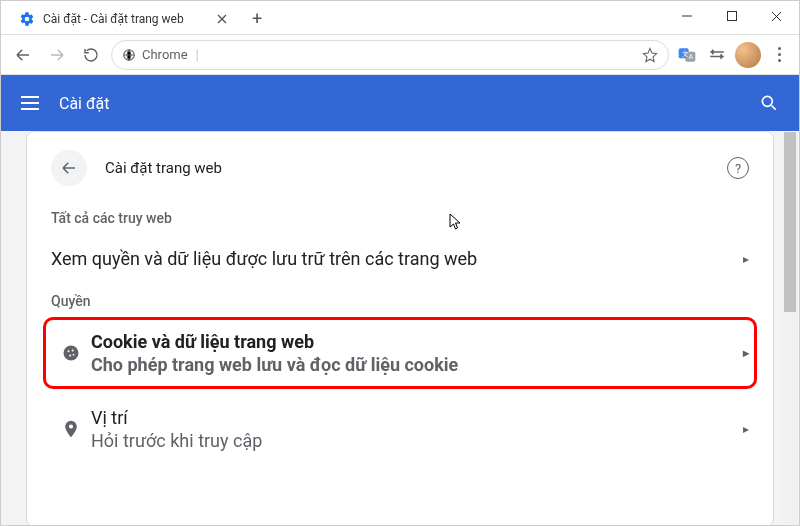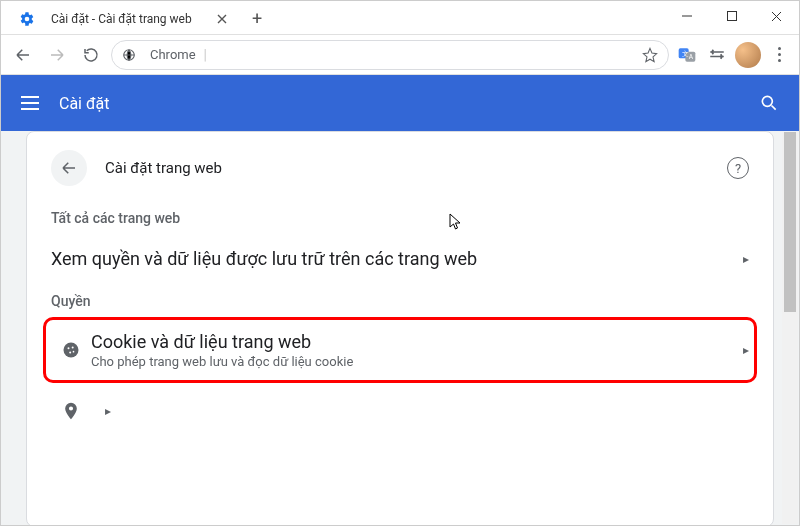--- a/index.html
+++ b/index.html
@@ -1,33 +1,33 @@
 <!DOCTYPE html>
 <html><head>
 <meta charset="utf-8">
 <style>
   * { box-sizing: border-box; margin: 0; padding: 0; font-family: "Segoe UI", Roboto, Arial, sans-serif; }
   body { width: 800px; height: 526px; background: #fff; overflow: hidden; border: 1px solid #ccc; position: relative; }
   
   
   .window-bar { height: 34px; background: #fff; border-bottom: 1px solid #e0e0e0; display: flex; align-items: flex-end; position: relative; }
-  .tab { height: 30px; width: 230px; margin-left: 8px; background: #fff; border-top-left-radius: 8px; border-top-right-radius: 8px; display: flex; align-items: center; padding: 0 10px; gap: 16px; font-size: 12px; color: #333; position: relative; }
+  .tab { height: 30px; width: 230px; margin-left: 8px; background: #fff; border-top-left-radius: 8px; border-top-right-radius: 8px; display: flex; align-items: center; padding: 0 10px; gap: 8px; font-size: 12px; color: #333; position: relative; }
   .tab-icon { width: 16px; height: 16px; display:flex; align-items:center; justify-content:center;}
   .tab-title { flex: 1; white-space: nowrap; overflow: hidden; text-overflow: ellipsis; }
   .tab-close { width: 14px; height: 14px; color: #555; display:flex; align-items:center; justify-content:center; cursor:pointer; border-radius:50%; }
   .new-tab { width: 28px; height: 28px; font-size: 18px; color: #555; display:flex; align-items:center; justify-content:center; cursor:pointer; border-radius:50%; margin-left:4px; margin-bottom:2px;}
   .window-controls { position: absolute; right: 0; top: 0; display: flex; height: 30px; }
   .win-btn { width: 45px; display:flex; align-items:center; justify-content:center; color:#333; font-size:11px; }
   
   
   .toolbar { height: 40px; background: #fff; display:flex; align-items:center; padding: 0 8px; gap: 6px; border-bottom: 1px solid #e0e0e0; }
   .nav-btn { width: 28px; height: 28px; display:flex; align-items:center; justify-content:center; color:#5f6368; cursor:pointer; border-radius:50%; }
   .nav-btn.disabled { color: #bbb; }
   .omnibox { flex:1; height: 30px; border: 1px solid #dadce0; border-radius: 15px; display:flex; align-items:center; padding: 0 10px; gap: 8px; font-size: 14px; color:#333; }
-  .omnibox .secure { color:#5f6368; font-size:13px; display:flex; align-items:center; gap:14px; }
+  .omnibox .secure { color:#5f6368; font-size:13px; display:flex; align-items:center; gap:6px; }
   .omnibox .divider { color:#ccc; }
   .omnibox .url { color:#202124; } 
   .omnibox .url .dark { color:#202124; } 
   .omnibox .url .light { color:#80868b; }
   .omnibox .star { margin-left:auto; color:#5f6368; }
   .ext-icon { width: 24px; height:24px; display:flex; align-items:center; justify-content:center; color:#5f6368; cursor:pointer; border-radius:4px; }
   .avatar { width:26px; height:26px; border-radius:50%; background: radial-gradient(circle at 30% 30%, #f5c08a, #b07a4a); display:block; }
   .menu-dots { width:24px; display:flex; flex-direction:column; align-items:center; justify-content:center; gap:3px; }
   .menu-dots span { width:3px; height:3px; background:#5f6368; border-radius:50%; }
   
@@ -46,21 +46,21 @@
   .back-circle { width:36px; height:36px; background:#f1f3f4; border-radius:50%; display:flex; align-items:center; justify-content:center; color:#5f6368; cursor:pointer; }
   .card-title { font-size:15px; color:#202124; }
   .help-icon { margin-left:auto; width:22px; height:22px; border:1.5px solid #5f6368; border-radius:50%; display:flex; align-items:center; justify-content:center; color:#5f6368; font-size:13px; cursor:pointer; }
   
   .section-label { font-size:14px; color:#5f6368; font-weight:500; margin: 10px 0 6px 0; }
   
   .row { display:flex; align-items:center; padding: 16px 0; cursor:pointer; position:relative; }
   .row .icon-slot { width:40px; display:flex; align-items:center; justify-content:center; color:#5f6368; }
   .row .text-slot { flex:1; }
   .row .primary { font-size:18px; color:#202124; }
-  .row .secondary { font-size:13px; color:#5f6368; margin-top:2px; }
+  .row .secondary { font-size:18px; color:#5f6368; margin-top:2px; }
   .row .chevron { color:#5f6368; width:20px; text-align:right; font-size:12px; }
   
   .highlight-box { position:absolute; border: 3px solid #ff0000; border-radius: 10px; pointer-events:none; }
 
   .scrollbar-track { position:absolute; right:1px; top:131px; bottom:1px; width:16px; background:#f1f1f1; }
   .scrollbar-thumb { position:absolute; left:2px; right:2px; top:0; height:180px; background:#c1c1c1; border-radius:0; }
   
   .cursor-pointer { position:absolute; left:448px; top:212px; font-size:16px; color:#000; }
   
   svg { display:block; }
@@ -175,32 +175,32 @@
     <div class="card-header">
       <div class="back-circle">
         <svg width="18" height="18" viewBox="0 0 24 24">
             <path fill="none" stroke="#5f6368" stroke-width="2" d="M20 12H4m0 0l7-7m-7 7l7 7"></path>
           </svg>
       </div>
       <div class="card-title">Cài đặt trang web</div>
       <div class="help-icon">?</div>
     </div>
 
-    <div class="section-label">Tất cả các trang web</div>
+    <div class="section-label">Tất cả các truy web</div>
 
     <div class="row">
       <div class="text-slot">
         <div class="primary">Xem quyền và dữ liệu được lưu trữ trên các trang web</div>
       </div>
       <div class="chevron">▸</div>
     </div>
 
     <div class="section-label" style="margin-top:8px;">Quyền</div>
 
-    <div style="position:relative;">
+    <div style="position:relative;font-weight:bold;">
       <div class="row">
         <div class="icon-slot">
           <svg width="20" height="20" viewBox="0 0 24 24">
               <circle cx="12" cy="12" r="9" fill="#5f6368"></circle>
               <circle cx="9" cy="10" r="1.2" fill="#fff"></circle>
               <circle cx="14" cy="9" r="1.2" fill="#fff"></circle>
               <circle cx="11" cy="15" r="1.2" fill="#fff"></circle>
               <circle cx="15" cy="14" r="1" fill="#fff"></circle>
             </svg>
         </div>
@@ -212,20 +212,24 @@
       </div>
       <div class="highlight-box" style="left:-8px; right:-8px; top:2px; bottom:2px;"></div>
     </div>
 
     <div class="row">
       <div class="icon-slot">
         <svg width="20" height="20" viewBox="0 0 24 24">
             <path fill="#5f6368" d="M12 2a7 7 0 0 0-7 7c0 5 7 13 7 13s7-8 7-13a7 7 0 0 0-7-7zm0 9.5A2.5 2.5 0 1 1 12 6.5a2.5 2.5 0 0 1 0 5z"></path>
           </svg>
       </div>
+      <div class="text-slot">
+        <div class="primary">Vị trí</div>
+        <div class="secondary">Hỏi trước khi truy cập</div>
+      </div>
       <div class="chevron">▸</div>
     </div>
 
   </div>
 </div>
 
 <div class="scrollbar-track">
   <div class="scrollbar-thumb"></div>
 </div>
 

